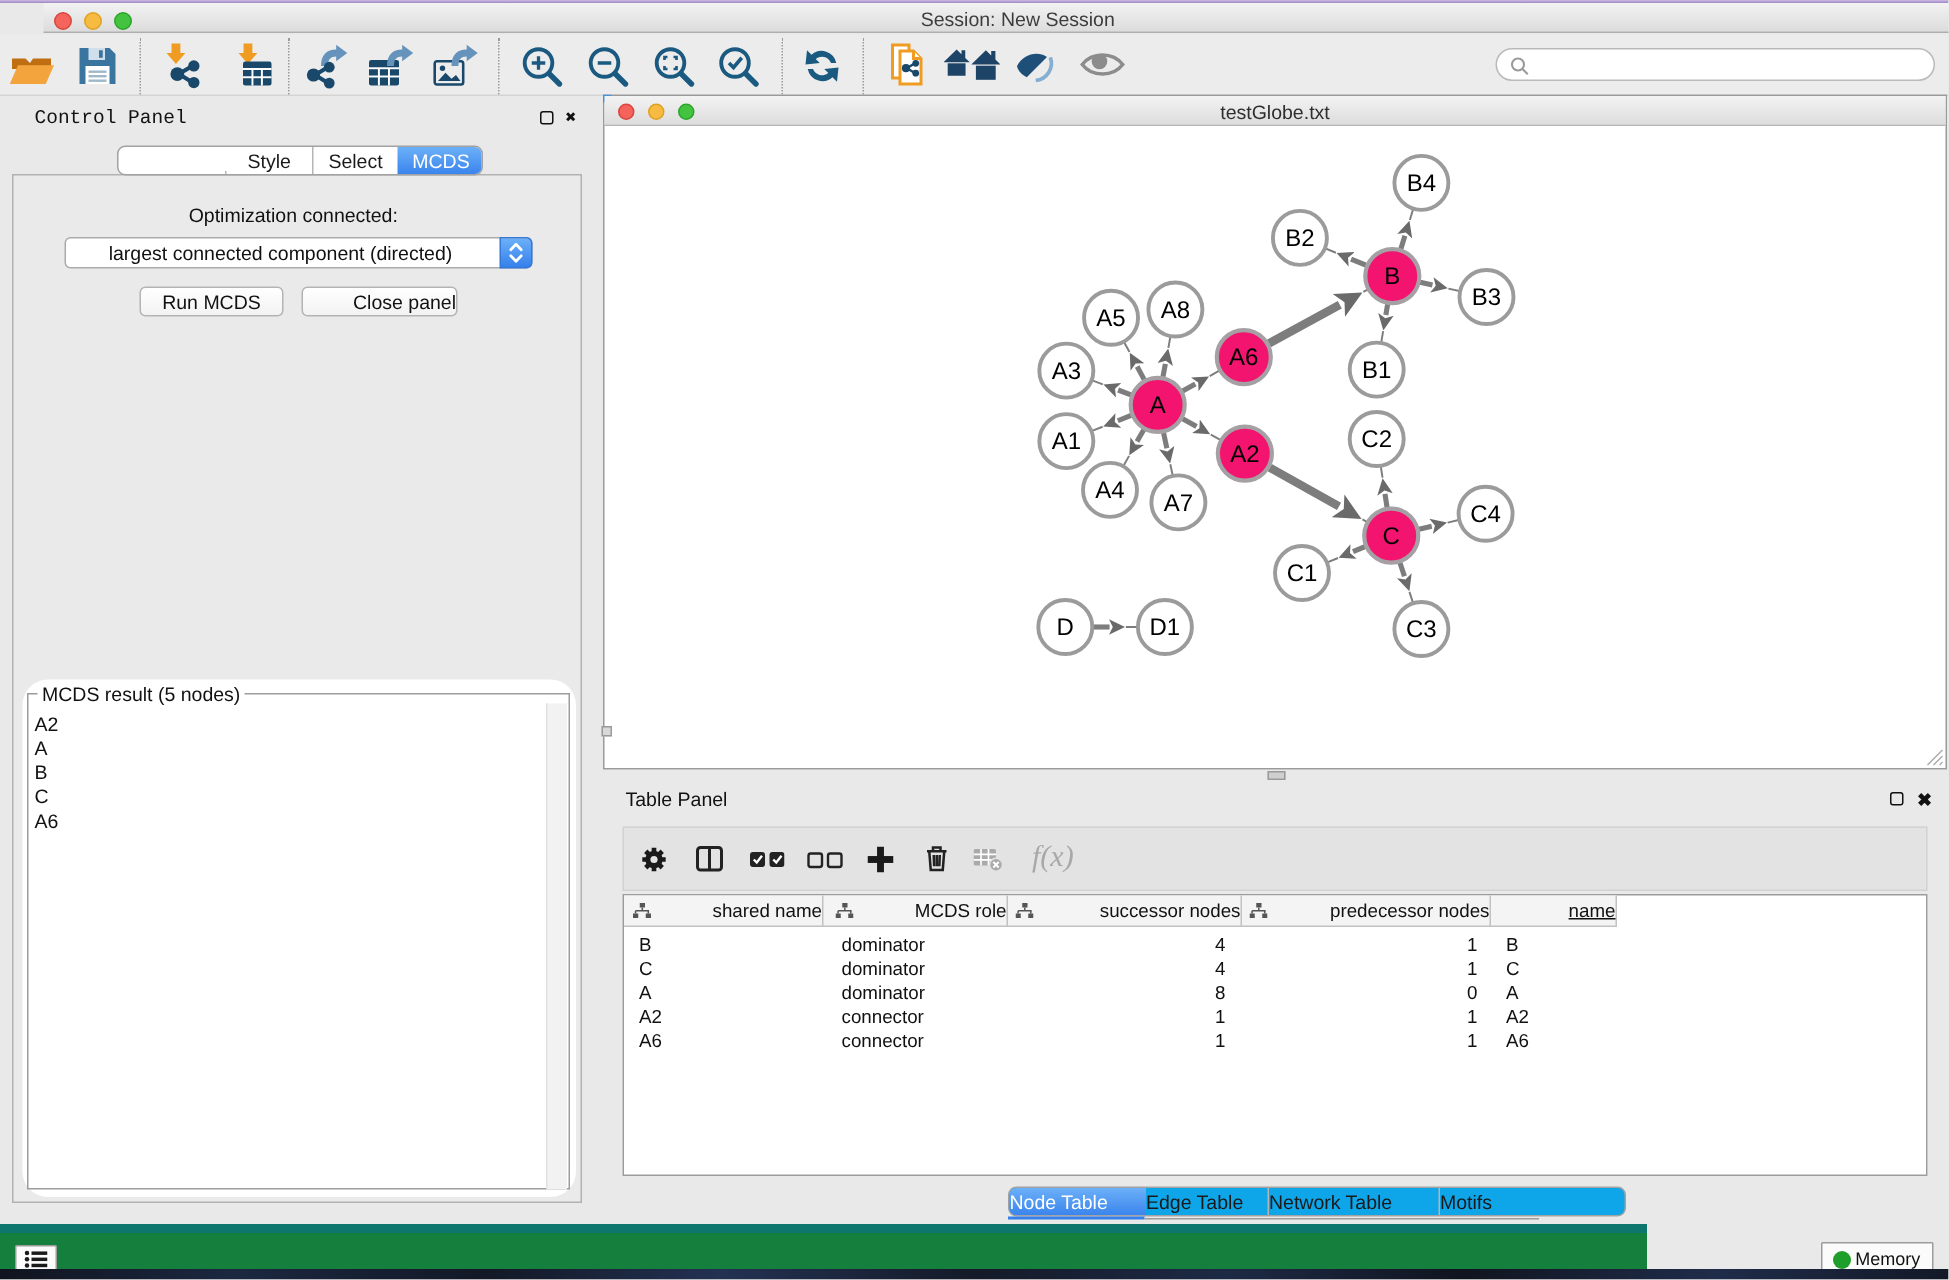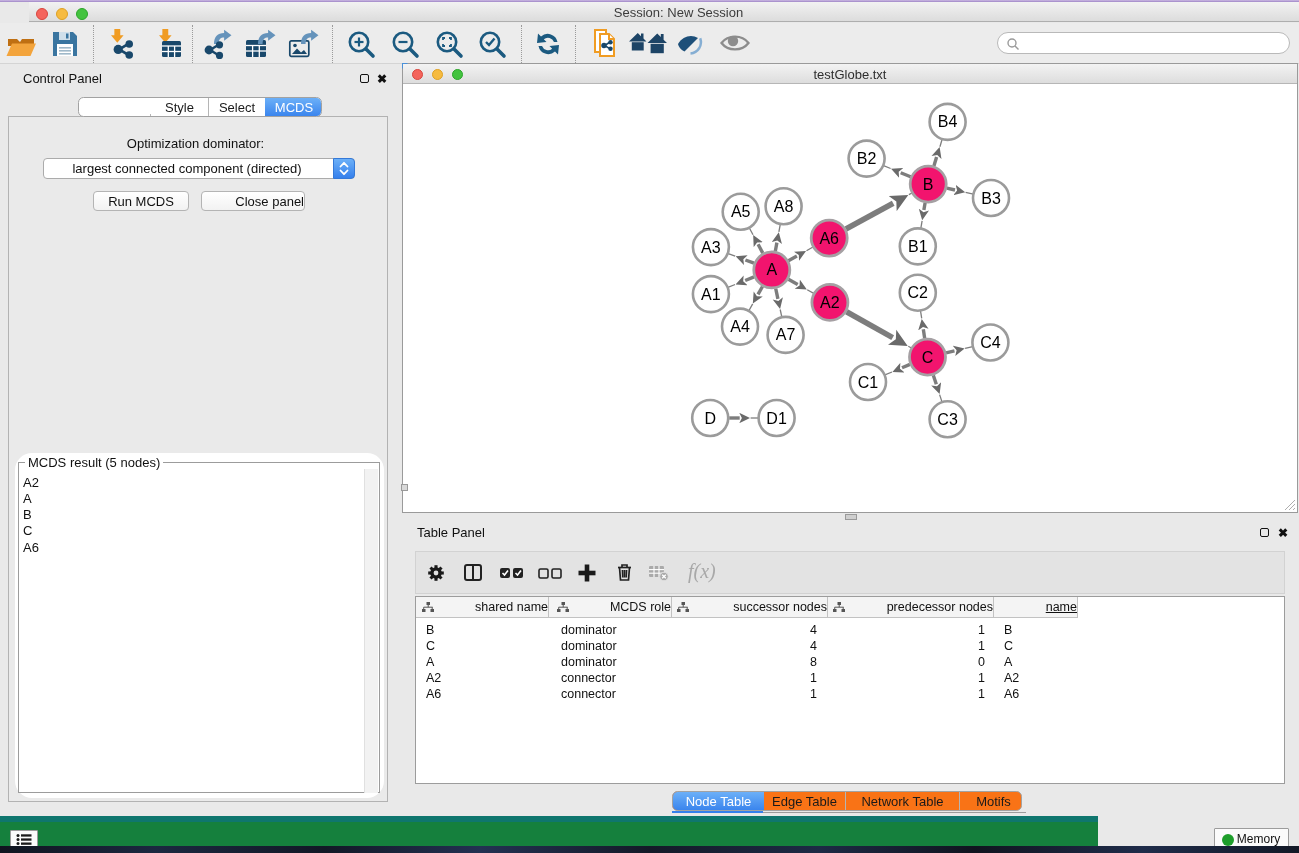--- a/index.html
+++ b/index.html
@@ -12,21 +12,21 @@
 #titlebar { left:0; top:2px; width:1299px; height:20px; background:linear-gradient(#f2f2f2,#dcdcdc); border-bottom:1px solid #aeaeae;margin-left:29px; }
 #titlebar .tl { position:absolute; top:6px; width:12px; height:12px; border-radius:50%; }
 #title-text { position:absolute; top:3px; left:0; width:100%; text-align:center; font-size:13px; color:#3c3c3c; }
 
 #toolbar { left:0; top:23px; width:1299px; height:41px; background:#ececec; border-bottom:1px solid #d4d4d4; }
 .sep { position:absolute; top:2px; height:38px; width:0; border-left:1px dotted #9a9a9a; }
 .tbi { position:absolute; top:5px; }
 #searchbox { position:absolute; left:997px; top:9px; width:293px; height:22px; background:#fff; border:1px solid #b9b9b9; border-radius:12px; }
 #searchbox svg { position:absolute; left:8px; top:4px; }
 
-#cp-head { left:0; top:66px; width:391px; height:24px; }
+#cp-head { left:0; top:66px; width:391px; height:24px;font-family:Liberation Mono, monospace; }
 #cp-title { position:absolute; left:23px; top:5px; font-size:13px; color:#111; }
 #cp-pane { left:8px; top:116px; width:380px; height:686px; background:#eaeaea; border:1px solid #b2b2b2; }
 
 .fbtn { position:absolute; width:9px; height:9px; border:1.6px solid #111; border-radius:2px; }
 .xbtn { position:absolute; font-size:12px; font-weight:bold; color:#111; line-height:10px; }
 
 #combo { left:43px; top:158px; width:312px; height:21px; background:#fff; border:1px solid #ababab; border-radius:4px; font-size:13px; text-align:center; line-height:19px; color:#111; padding-right:24px; }
 #combo .cap { position:absolute; right:-1px; top:-1px; width:22px; height:21px; background:linear-gradient(#6cb0f8,#3580ec); border-radius:0 4px 4px 0; border:1px solid #3479d8; }
 .btn { position:absolute; background:linear-gradient(#ffffff,#f2f2f2); border:1px solid #b4b4b4; border-radius:4px; font-size:13px; text-align:center; color:#111; }
 
@@ -220,21 +220,21 @@
   <div class="fbtn" style="left:360px;top:8px;"></div>
   <div class="xbtn" style="left:377px;top:8px;">✖</div>
 </div>
 <div class="abs" id="cp-tabs" style="left:78px;top:97px;width:244px;height:20px;background:#fff;border:1px solid #a2a2a2;border-radius:5.5px;overflow:hidden;z-index:3;font-size:13px;text-align:center;color:#1a1a1a;">
 <div style="position:absolute;left:0;top:0;width:72px;height:20px;line-height:19px;border-right:1px solid #b5b5b5;margin-top:16px;">Network</div>
 <div style="position:absolute;left:72px;top:0;width:58px;height:20px;line-height:19px;border-right:1px solid #b5b5b5;">Style</div>
 <div style="position:absolute;left:130px;top:0;width:56px;height:20px;line-height:19px;">Select</div>
 <div style="position:absolute;left:186px;top:0;width:58px;height:20px;line-height:19px;background:linear-gradient(#6cb0f8,#3580ec);color:#fff;">MCDS</div>
 </div>
 <div class="abs" id="cp-pane"></div>
-<div class="abs" style="left:0;top:136px;width:391px;text-align:center;font-size:13px;color:#111;">Optimization dominator:</div>
+<div class="abs" style="left:0;top:136px;width:391px;text-align:center;font-size:13px;color:#111;">Optimization connected:</div>
 <div class="abs" id="combo">largest connected component (directed)<div class="cap"><svg width="20" height="19" viewBox="0 0 20 19">
         <path d="M6.5 7.5 L10 3.8 L13.5 7.5" fill="none" stroke="#fff" stroke-width="1.8" stroke-linecap="round" stroke-linejoin="round"></path>
         <path d="M6.5 11.5 L10 15.2 L13.5 11.5" fill="none" stroke="#fff" stroke-width="1.8" stroke-linecap="round" stroke-linejoin="round"></path>
       </svg></div></div>
 <div class="btn" style="left:93px;top:191px;width:96px;height:20px;line-height:19px;">Run MCDS</div>
 <div class="btn" style="left:201px;top:191px;width:104px;height:20px;line-height:19px;text-align:right;">Close panel</div>
 <div class="abs" id="mcds-white">
   <div id="mcds-box">
     <div id="mcds-label">MCDS result (5 nodes)</div>
     <div id="mcds-scroll"></div>
@@ -516,21 +516,21 @@
     <span class="tcell" style="left:588px;">A2</span>
     </div>
   <div class="trow" style="left:0;top:89px;width:662px;">
     <span class="tcell" style="left:10px;">A6</span>
       <span class="tcell" style="left:145px;">connector</span>
     <span class="tcell num" style="left:300px;width:101px;">1</span>
       <span class="tcell num" style="left:470px;width:99px;">1</span>
     <span class="tcell" style="left:588px;">A6</span>
     </div>
 </div>
-<div class="abs" id="bt-tabs" style="left:672px;top:791px;width:350px;height:20px;background:#f97316;border:1px solid #a2a2a2;border-radius:5.5px;overflow:hidden;font-size:13px;text-align:center;color:#1a1a1a;">
+<div class="abs" id="bt-tabs" style="left:672px;top:791px;width:412px;height:20px;background:#0ea5e9;border:1px solid #a2a2a2;border-radius:5.5px;overflow:hidden;font-size:13px;text-align:left;color:#1a1a1a;">
 <div style="position:absolute;left:0;top:0;width:91px;height:20px;line-height:19px;background:linear-gradient(#6cb0f8,#3580ec);color:#fff;">Node Table</div>
 <div style="position:absolute;left:91px;top:0;width:82px;height:20px;line-height:19px;border-right:1px solid #b5b5b5;">Edge Table</div>
 <div style="position:absolute;left:173px;top:0;width:114px;height:20px;line-height:19px;border-right:1px solid #b5b5b5;">Network Table</div>
 <div style="position:absolute;left:287px;top:0;width:67px;height:20px;line-height:19px;">Motifs</div>
 </div>
 <div class="abs" id="btab-line-blue"></div>
 <div class="abs" id="btab-line-gray"></div>
 
 <div class="abs" id="statusbar">
   <div id="listbtn"><svg width="26" height="17" viewBox="0 0 26 17">

